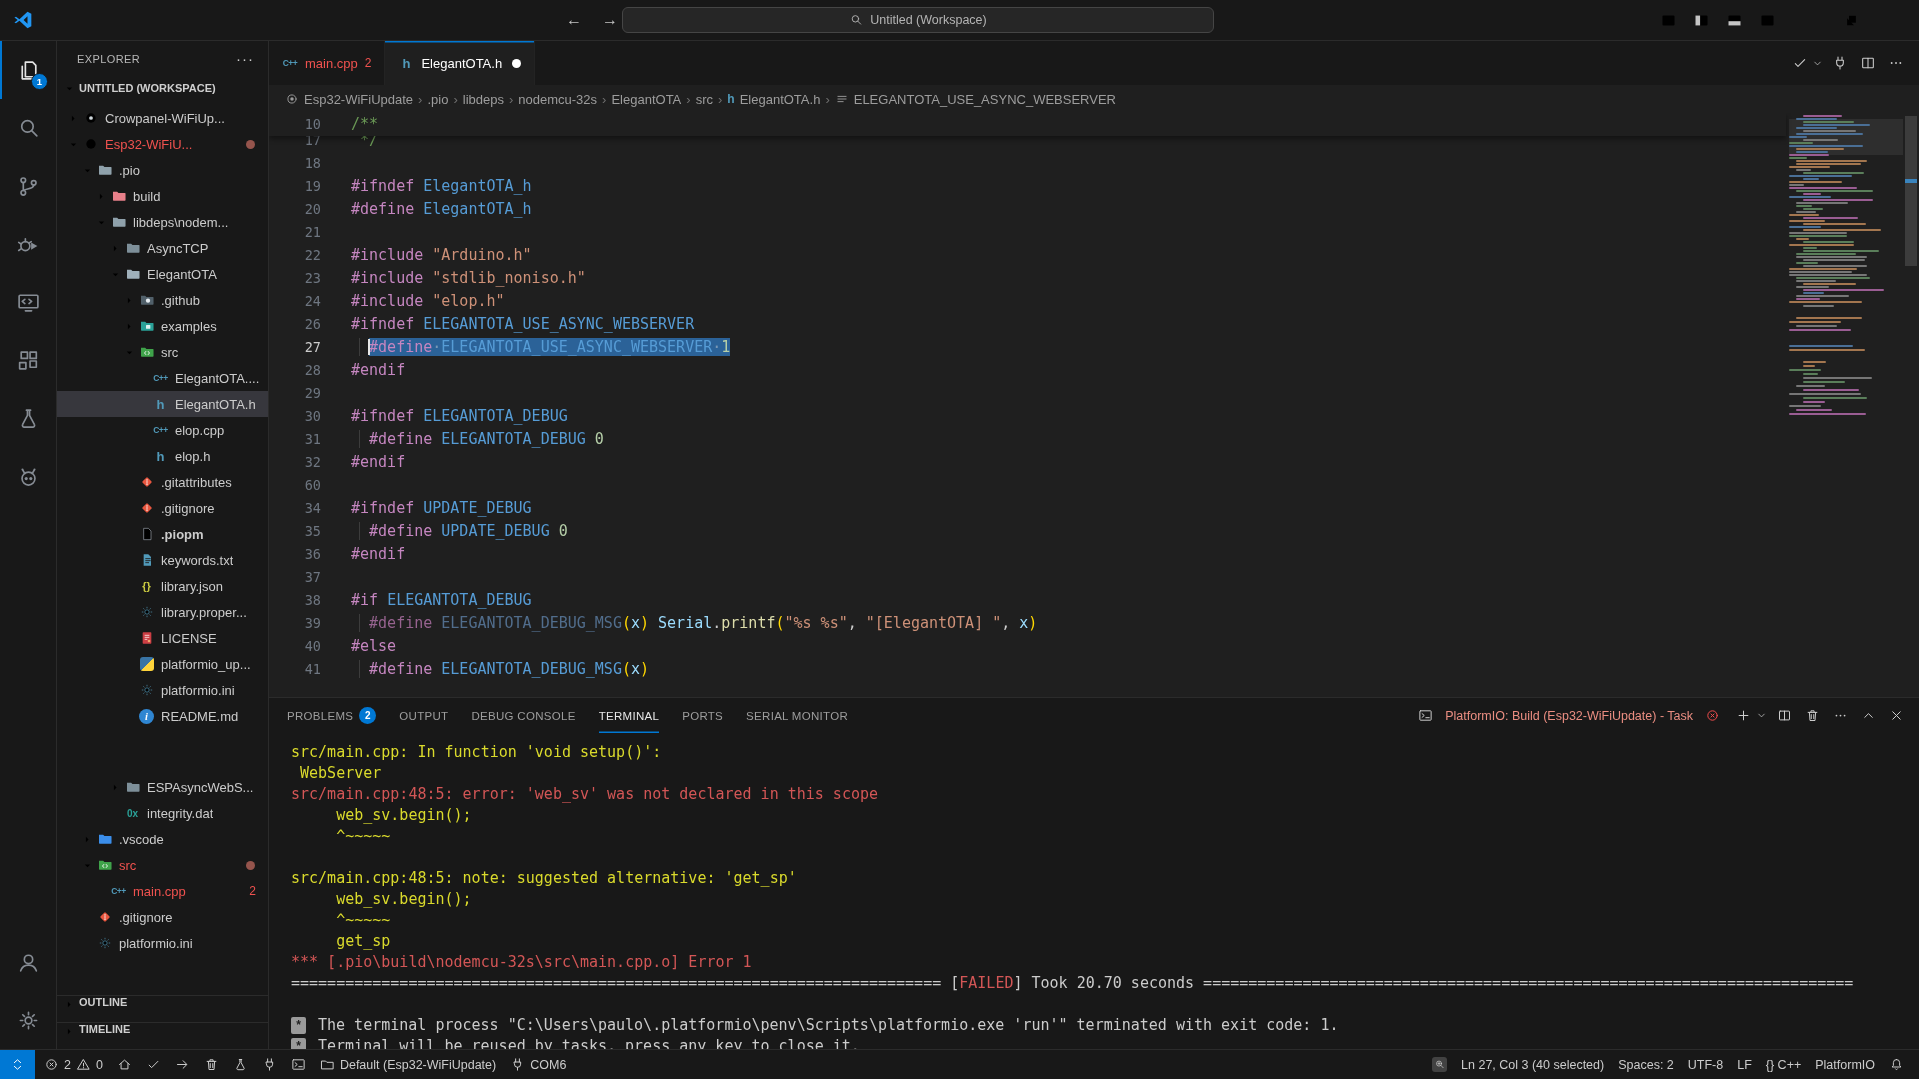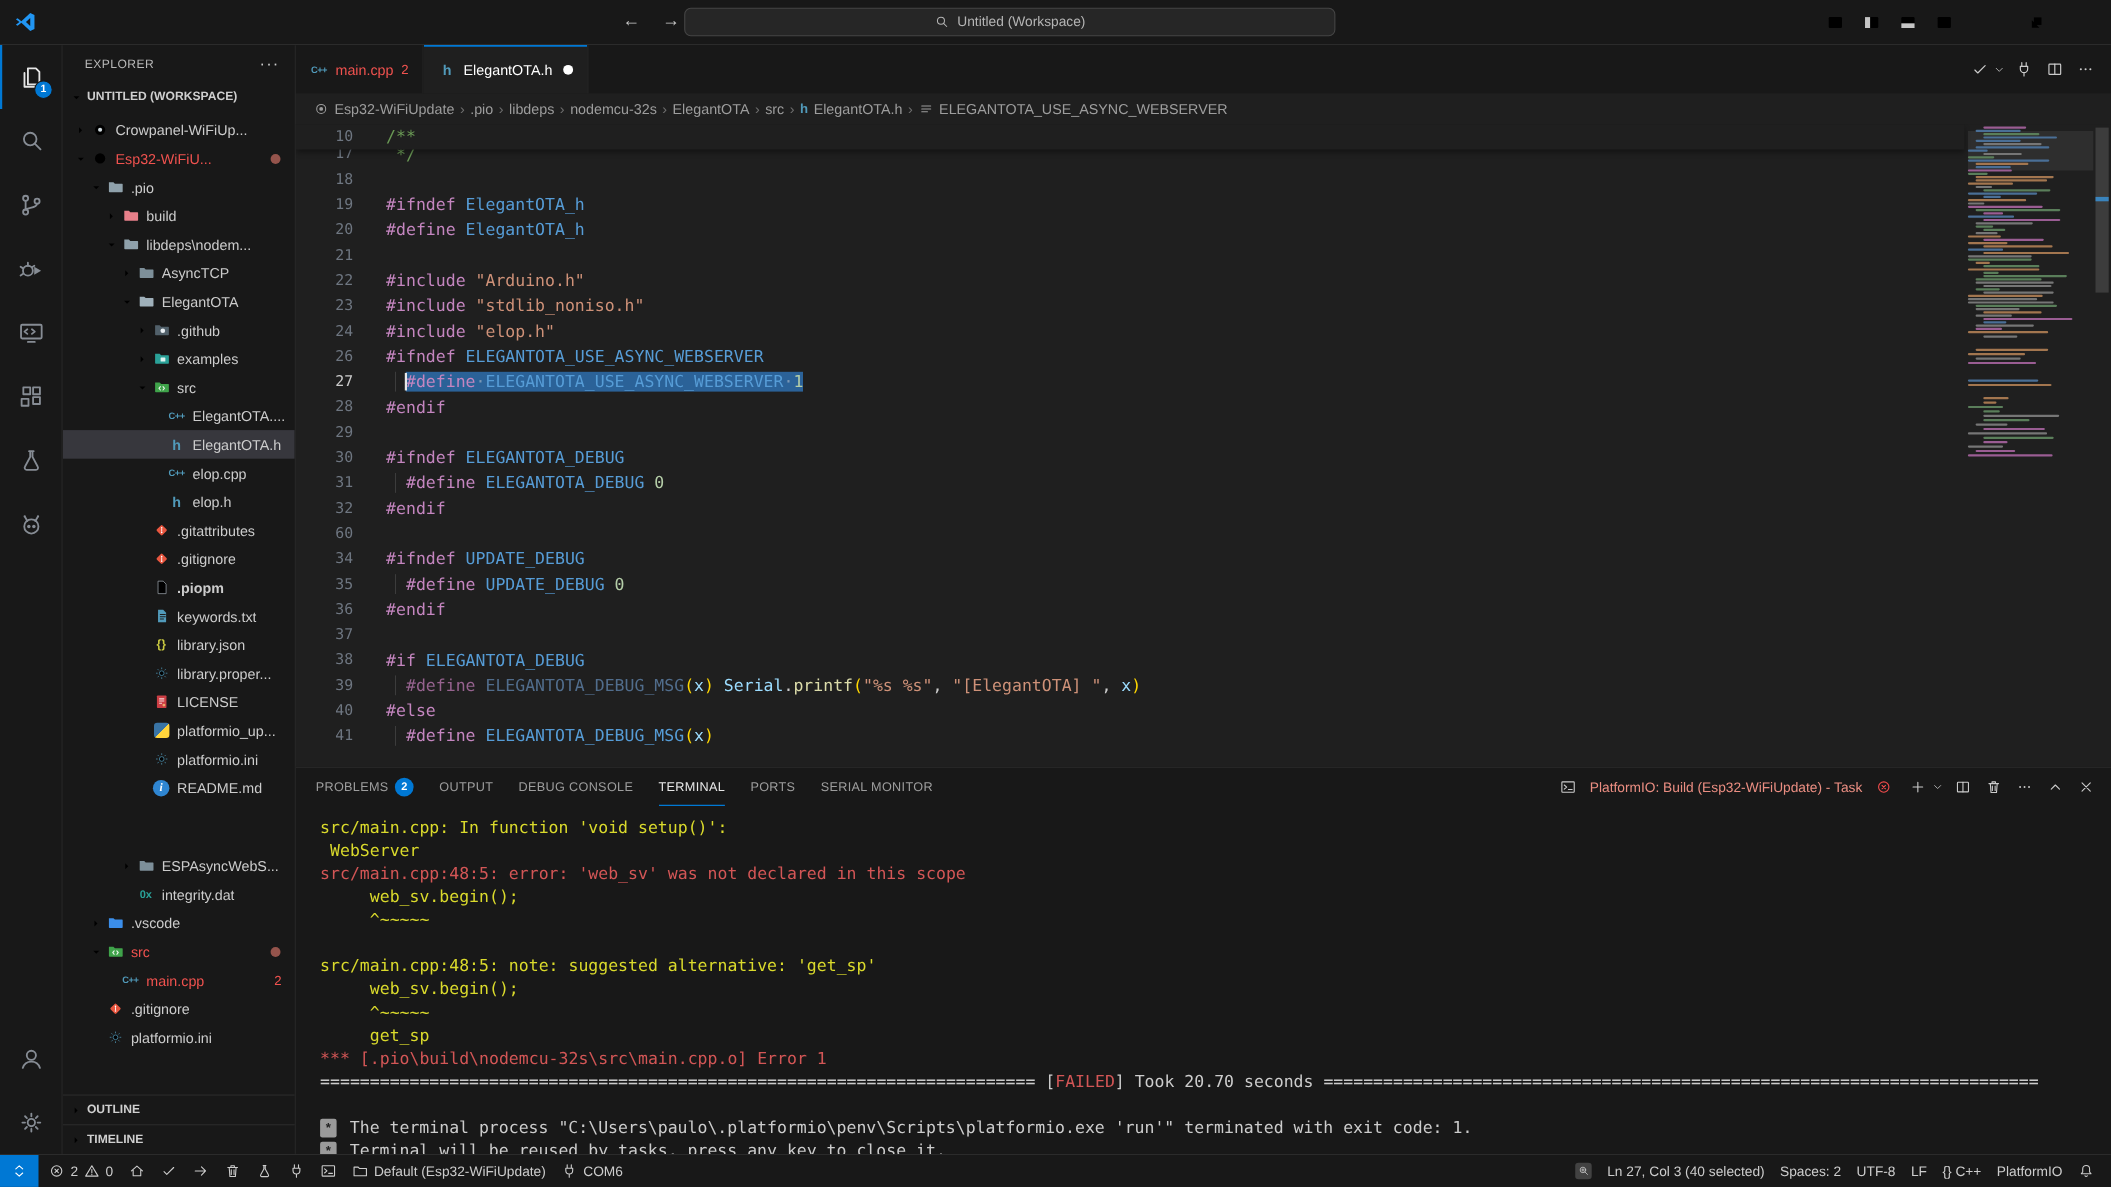--- a/index.html
+++ b/index.html
@@ -47,21 +47,21 @@
   .chev svg{width:13px;height:13px}
   #tree{flex:1;overflow:hidden;padding-top:5px}
   .trow{height:26px;display:flex;align-items:center;color:#cccccc;cursor:pointer;white-space:nowrap}
   .trow.sel{background:#37373d}
   .trow .ficon{width:17px;height:17px;flex:none;margin:0 6px 0 1px;display:flex;align-items:center;justify-content:center;font-weight:bold}
   .trow .ficon svg{width:16px;height:16px}
   .trow .lbl{overflow:hidden;text-overflow:clip}
   .trow.err .lbl{color:#f0524f}
   .trow .rbadge{margin-left:auto;margin-right:12px;color:#f0524f;font-size:12px}
   .trow .dotb{margin-left:auto;margin-right:13px;width:9px;height:9px;border-radius:50%;background:#95544c;flex:none}
-  .sbfoot{border-top:1px solid #2b2b2b;height:27px;display:flex;align-items:center;gap:2px;font-weight:bold;font-size:11px;color:#cfcfcf;padding-left:4px}
+  .sbfoot{border-top:1px solid #2b2b2b;height:27px;display:flex;gap:2px;font-weight:bold;font-size:11px;color:#cfcfcf;padding-left:4px}
 
   
   #editorcol{flex:1;display:flex;flex-direction:column;min-width:0;background:#1f1f1f}
   #tabbar{height:44px;background:#181818;display:flex;align-items:stretch}
   .tab{display:flex;align-items:center;gap:7px;padding:0 13px;border-right:1px solid #232323;font-size:13px;color:#9d9d9d;position:relative;cursor:pointer}
   .tab .ficon{width:16px;height:16px;display:flex;align-items:center;justify-content:center;font-weight:bold}
   .tab.active{background:#1f1f1f;color:#ffffff;box-shadow:inset 0 1.5px 0 #0078d4}
   .tab.errtab{color:#f0524f}
   .tab .tbadge{font-size:12px;color:#f0524f}
   .tab .mdot{width:9px;height:9px;border-radius:50%;background:#fff;margin-left:3px}

